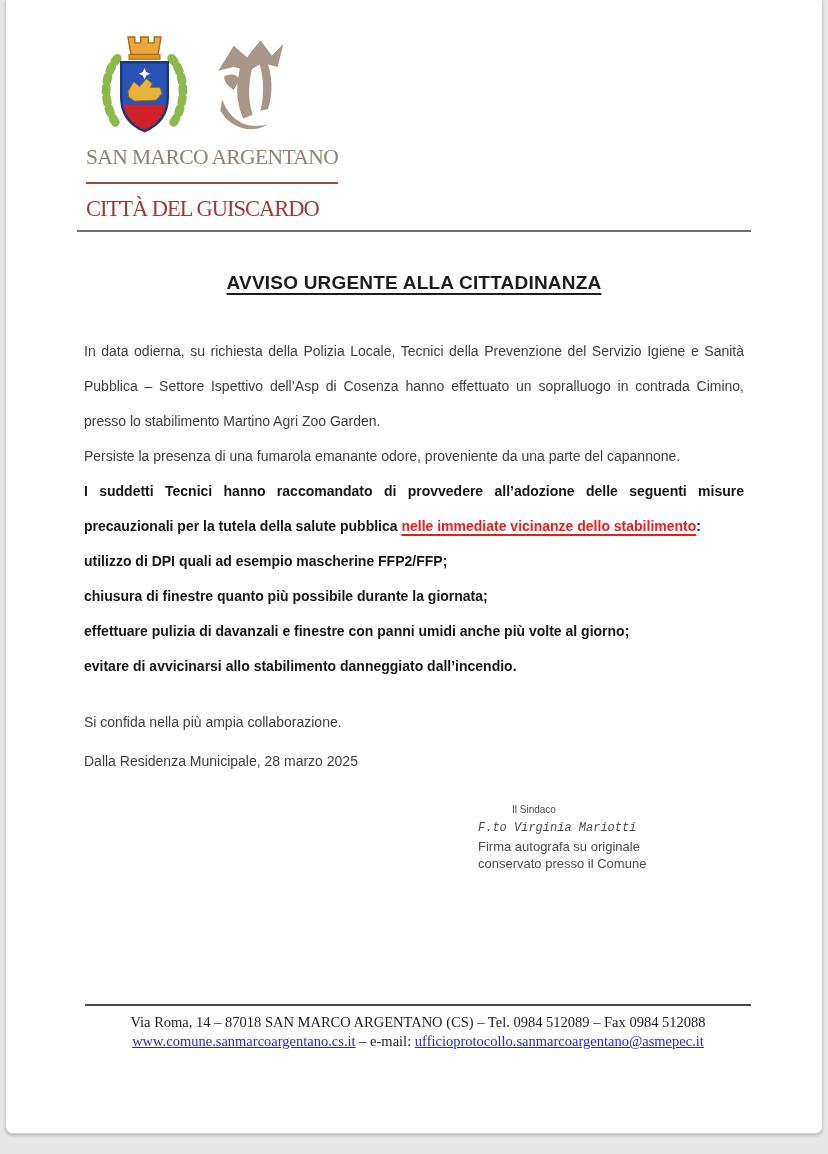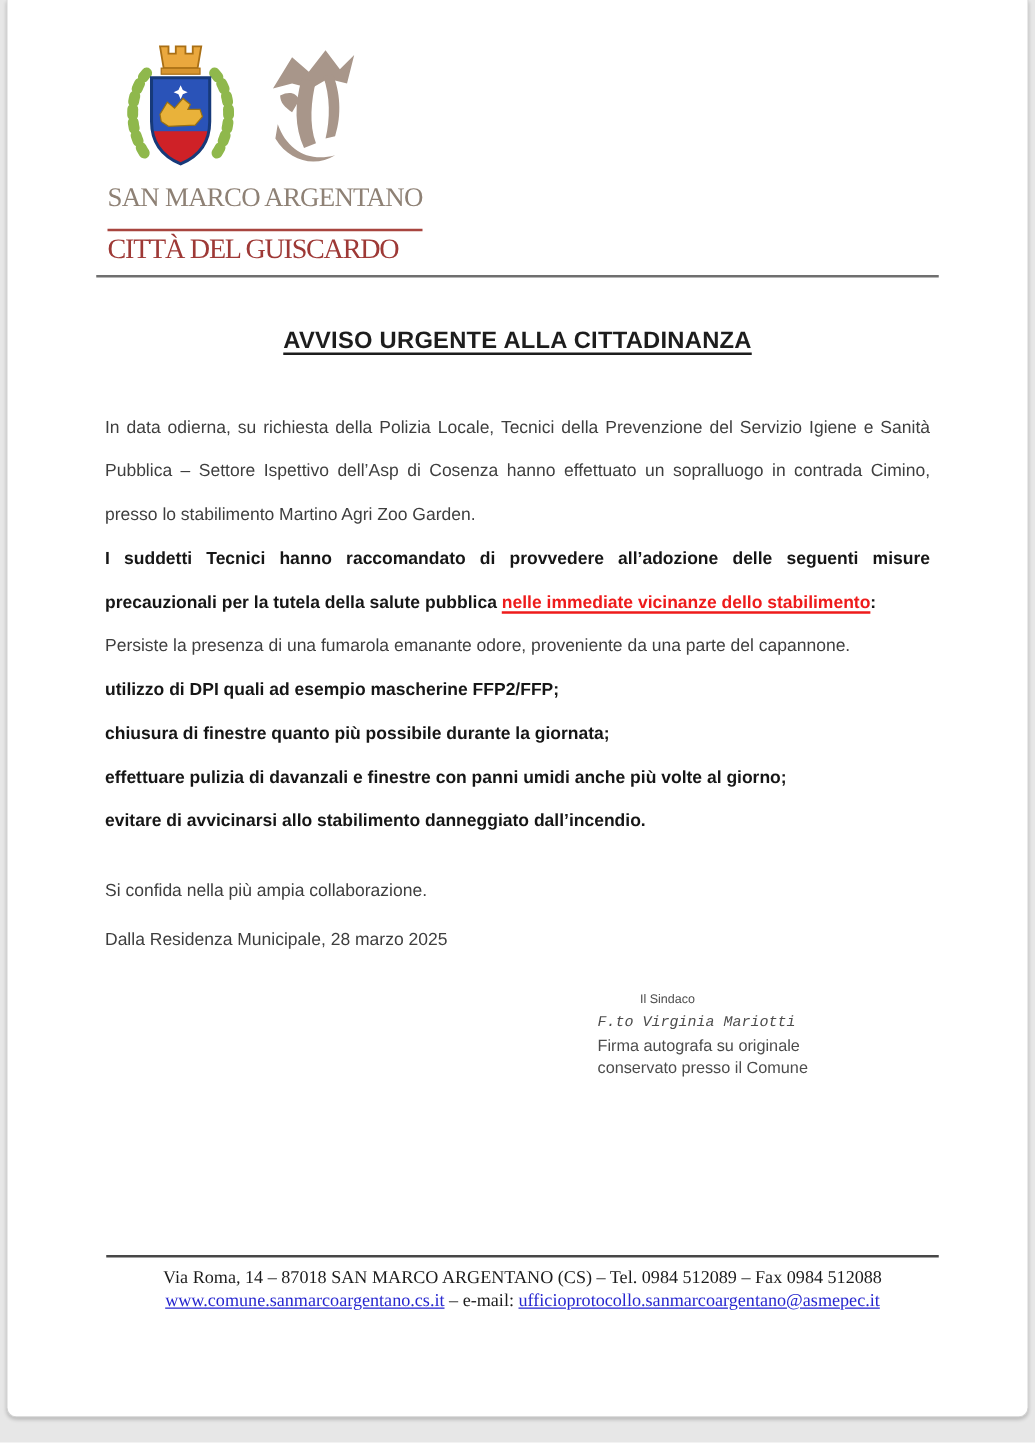--- a/index.html
+++ b/index.html
@@ -33,21 +33,21 @@
     color: #8e8175;
     border-bottom: 2px solid #a8453f;
     padding-bottom: 14px;
     white-space: nowrap;
   }
   .logo-line2 {
     font-family: "Liberation Serif", serif;
     font-size: 22.5px; line-height: 25px; letter-spacing: -1px;
     color: #9e3936;
     white-space: nowrap;
-    padding-top: 1px;
+    padding-top: 12px;
   }
   .header-rule { height: 2px; background: #6f6f6f; margin: 9px -7px 0 -7px; }
 
   
   .doc-title {
     margin-top: 40px;
     text-align: center;
     font-size: 19px; font-weight: bold; color: #1d1d1d;
     text-decoration: underline;
     text-decoration-thickness: 2px;
@@ -133,22 +133,22 @@
     <div class="logo-text">
       <div class="logo-line1">SAN MARCO ARGENTANO</div>
       <div class="logo-line2">CITTÀ DEL GUISCARDO</div>
     </div>
     <div class="header-rule"></div>
 
     <div class="doc-title">AVVISO URGENTE ALLA CITTADINANZA</div>
 
     <div class="body-text">
       <p class="para">In data odierna, su richiesta della Polizia Locale, Tecnici della Prevenzione del Servizio Igiene e Sanità Pubblica – Settore Ispettivo dell’Asp di Cosenza hanno effettuato un sopralluogo in contrada Cimino, presso lo stabilimento Martino Agri Zoo Garden.</p>
+      <p class="para">Persiste la presenza di una fumarola emanante odore, proveniente da una parte del capannone.</p>
       <p class="para bold"><span>I suddetti Tecnici hanno raccomandato di provvedere all’adozione delle seguenti misure precauzionali per la tutela della salute pubblica </span><span class="red-underline">nelle immediate vicinanze dello stabilimento</span><span>:</span></p>
-      <p class="para">Persiste la presenza di una fumarola emanante odore, proveniente da una parte del capannone.</p>
       <p class="para bold">utilizzo di DPI quali ad esempio mascherine FFP2/FFP;</p>
       <p class="para bold">chiusura di finestre quanto più possibile durante la giornata;</p>
       <p class="para bold">effettuare pulizia di davanzali e finestre con panni umidi anche più volte al giorno;</p>
       <p class="para bold">evitare di avvicinarsi allo stabilimento danneggiato dall’incendio.</p>
       <p class="para closing">Si confida nella più ampia collaborazione.</p>
       <p class="para dateline">Dalla Residenza Municipale, 28 marzo 2025</p>
     </div>
 
     <div class="signature">
       <div class="sig-role">Il Sindaco</div>

